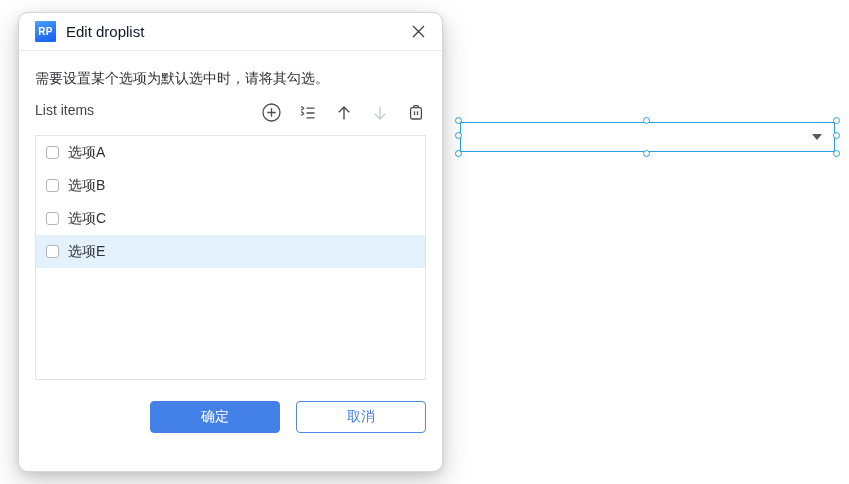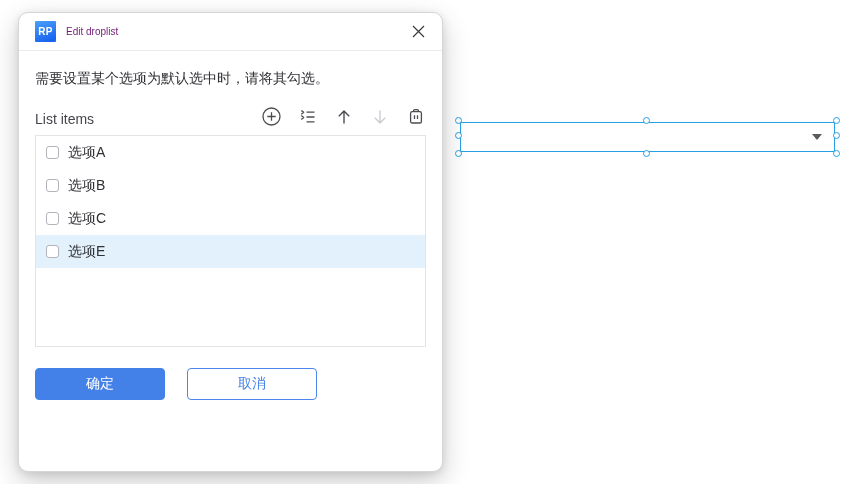--- a/index.html
+++ b/index.html
@@ -9,38 +9,38 @@
   
   .dialog { position:absolute; left:18px; top:12px; width:425px; height:460px;
     background:#fff; border:1px solid #d6d6d6; border-radius:10px;
     box-shadow:0 10px 28px rgba(0,0,0,.20), 0 2px 8px rgba(0,0,0,.10); }
   .dlg-header { height:38px; display:flex; align-items:center; padding:0 14px 0 16px;
     border-bottom:1px solid #ebebeb; }
   .logo { width:21px; height:21px; border-radius:1px; flex:0 0 auto;
     background:linear-gradient(160deg,#4aa0f8 0%,#1a66f0 85%);
     color:#fff; font-size:10px; font-weight:bold; display:flex;
     align-items:center; justify-content:center; letter-spacing:.2px; }
-  .dlg-title { margin-left:10px; font-size:10px; color:#701a75; flex:1 1 auto; }
+  .dlg-title { margin-left:10px; font-size:15px; color:#0f172a; flex:1 1 auto; }
   .close-btn { width:20px; height:20px; display:flex; align-items:center;
     justify-content:center; cursor:pointer; }
   .dlg-body { padding:0 16px; }
   .desc { margin-top:16px; font-size:14px; line-height:22px; color:#303036; }
-  .list-row { margin-top:13px; height:25px; display:flex; align-items:flex-end; }
+  .list-row { margin-top:13px; height:25px; display:flex; align-items:flex-start; }
   .list-label { font-size:14px; color:#45454c; flex:1 1 auto; }
   .toolbar { display:flex; align-items:center; gap:15px; }
   .tool-btn { width:21px; height:21px; display:flex; align-items:center;
     justify-content:center; cursor:pointer; }
-  .list-box { margin-top:8px; height:212px; border:1px solid #e4e4e6; background:#fff;
+  .list-box { margin-top:8px; height:245px; border:1px solid #e4e4e6; background:#fff;
     overflow:hidden; }
   .item-row { height:33px; display:flex; align-items:center; padding-left:10px; }
   .item-row.selected { background:#e2f1fb;align-items:center; }
   .checkbox { width:13px; height:13px; border:1px solid #b3b3bb; border-radius:3px;
     background:#fff; flex:0 0 auto; }
   .item-label { margin-left:9px; font-size:14px; color:#303036; }
-  .footer { margin-top:21px; display:flex; gap:22px; }
+  .footer { margin-top:21px; display:flex; justify-content:flex-end; gap:16px; }
   .btn { width:130px; height:32px; border-radius:4px; font-size:14px;
     display:flex; align-items:center; justify-content:center; cursor:pointer;
     font-family:inherit; }
   .btn-primary { background:#4381e8; color:#fff; border:1px solid #4381e8; }
   .btn-secondary { background:#fff; color:#4381e8; border:1px solid #4e87e9; }
 
   
   .widget { position:absolute; left:460px; top:122px; width:375px; height:30px;
     background:#fff; border:1.5px solid #25a0e6; }
   .drop-arrow { position:absolute; right:12px; top:50%; margin-top:-3px;

